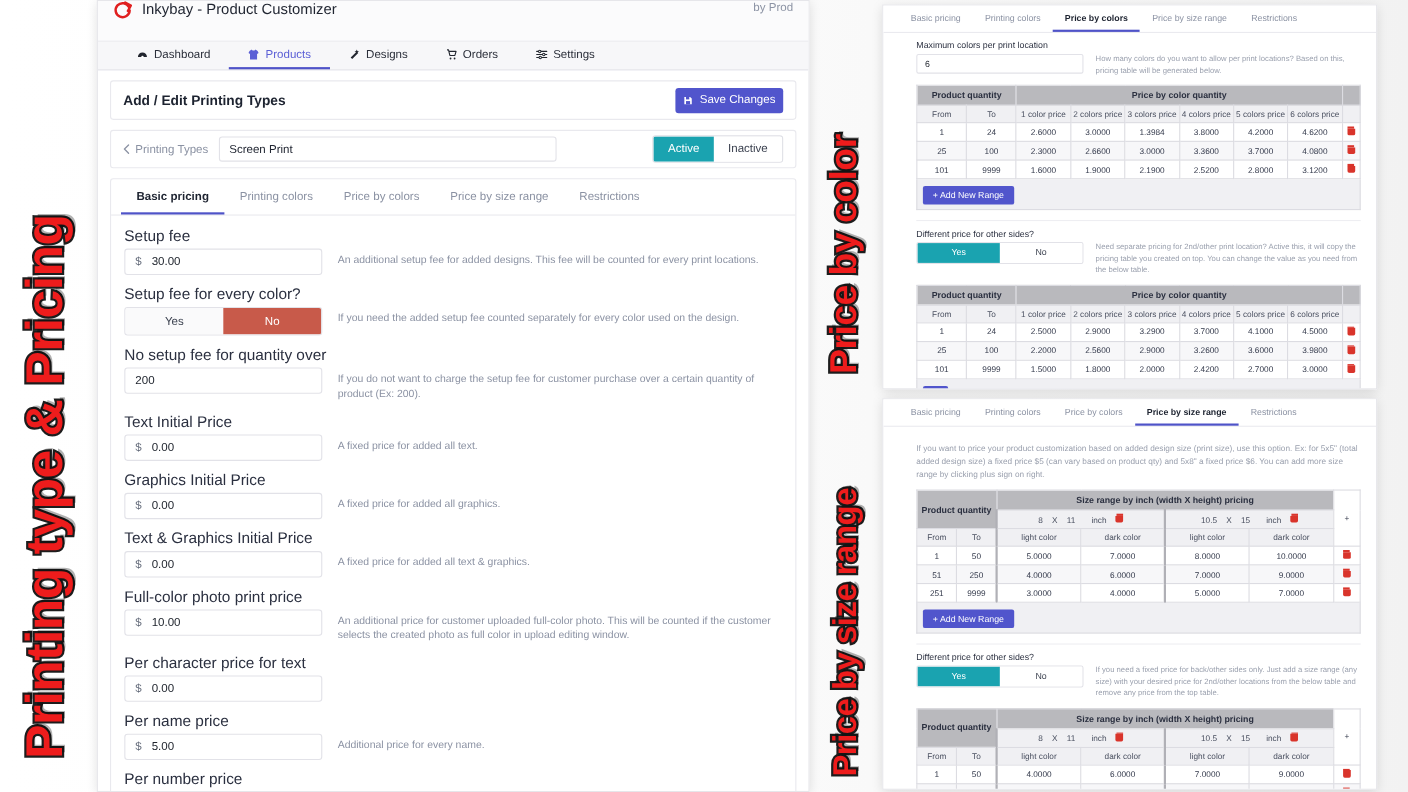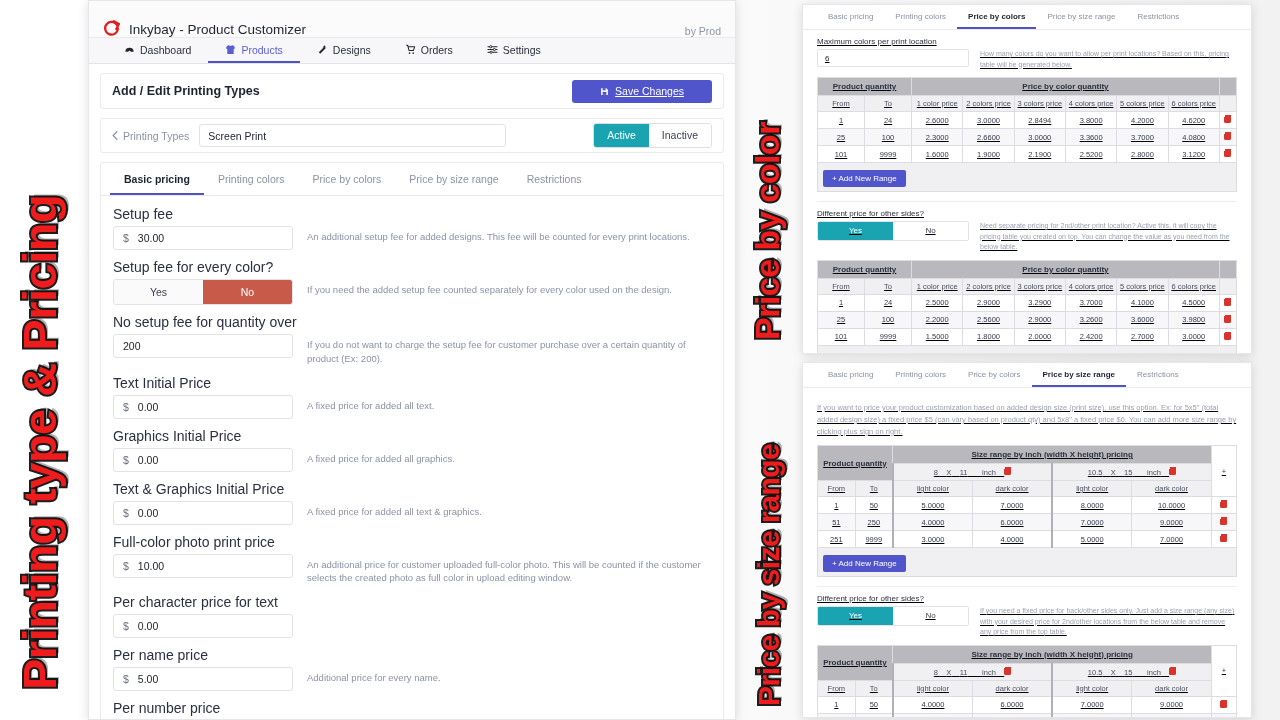--- a/index.html
+++ b/index.html
@@ -39,21 +39,21 @@
     background: #ffffff;
     border: 1px solid #e6e6ea;
     box-shadow: 0 2px 10px rgba(0,0,0,0.13);
   }
 
   
   #main-panel { left: 88px; top: 0; width: 648px; height: 720px; overflow: hidden; }
 
   .app-header {
     height: 37px; background: #fbfbfc; border-bottom: 1px solid #e9e9ee;
-    display: flex; align-items: flex-end; padding: 0 14px; gap: 9px;
+    display: flex; align-items: flex-start; padding: 0 14px; gap: 9px;
   }
   .logo-mark { width: 17px; height: 17px; flex: 0 0 17px; }
   .app-title { font-size: 13.5px; color: #1f2430; font-weight: 400; }
   .app-by { margin-left: auto; font-size: 10.5px; color: #8d94a5; }
 
   .navbar {
     height: 26px; background: #f7f7f9; border-bottom: 1px solid #e4e4ea;
     display: flex; align-items: stretch; padding: 0 18px;
   }
   .nav-item {
@@ -67,22 +67,22 @@
   .page-body { padding: 9px 11px 0 11px; }
 
   .panel-bar {
     background: #fff; border: 1px solid #e9e9ee; border-radius: 3px;
     height: 36px; display: flex; align-items: center;
     padding: 0 11px; margin-bottom: 9px;
   }
   .panel-bar h1 { margin: 0; font-size: 12.5px; font-weight: bold; color: #1d2330; }
   .btn-save {
     margin-left: auto; background: #5155cc; color: #fff; border: none;
-    border-radius: 3px; height: 23px; padding: 0 28px;
-    font-size: 10.5px; display: flex; align-items: center; gap: 6px; cursor: pointer; text-decoration: underline;
+    border-radius: 3px; height: 23px; padding: 0 7px;
+    font-size: 10.5px; display: flex; align-items: center; gap: 6px; cursor: pointer;
   }
 
   .type-bar {
     background: #fff; border: 1px solid #e9e9ee; border-radius: 3px;
     height: 35px; display: flex; align-items: center; padding: 0 11px; gap: 10px;
     margin-bottom: 9px;
   }
   .back-link { font-size: 10.5px; color: #8b92a3; display: flex; align-items: center; gap: 5px; cursor: pointer; }
   .type-input {
     width: 307px; height: 23px; border: 1px solid #e2e2e8; border-radius: 3px;
@@ -118,21 +118,21 @@
   .yesno div.no-on { background: #c85a4a; color: #fff; }
 
   
   #color-panel { left: 802px; top: 4px; width: 450px; height: 350px; overflow: hidden; }
   #size-panel  { left: 802px; top: 362px; width: 450px; height: 356px; overflow: hidden; }
 
   .rtabs { display: flex; border-bottom: 1px solid #eaeaef; padding: 0 14px; background: #fff; }
   .rtab { padding: 7px 11px 6px 11px; font-size: 8px; color: #8b92a3; border-bottom: 2px solid transparent; cursor: pointer; white-space: nowrap; }
   .rtab.active { color: #1d2330; font-weight: bold; border-bottom-color: #4f53c8; }
 
-  .rbody { padding: 7px 14px 0 14px; text-decoration: underline; }
+  .rbody { padding: 7px 14px 0 30px; }
   .rlabel { font-size: 8px; color: #2b3040; margin-bottom: 3px; }
   .rline { display: flex; gap: 11px; align-items: flex-start; }
   .rinput { width: 152px; flex: 0 0 152px; height: 18px; border: 1px solid #e2e2e8; border-radius: 2px; display: flex; align-items: center; padding: 0 7px; font-size: 8px; color: #21262f; background: #fff; }
   .rhelp { font-size: 7px; color: #9aa0ae; line-height: 1.5; }
   .ryesno { display: flex; width: 152px; flex: 0 0 152px; border: 1px solid #e2e2e8; border-radius: 2px; overflow: hidden; }
   .ryesno div { flex: 1; height: 18px; line-height: 18px; text-align: center; font-size: 8px; background: #fff; color: #3c4250; cursor: pointer; }
   .ryesno div.yes-on { background: #1aa3b0; color: #fff; }
 
   table.pt { width: 100%; border-collapse: collapse; margin-top: 7px; table-layout: fixed; }
   table.pt th, table.pt td {
@@ -414,21 +414,21 @@
           <th class="sub">4 colors price</th>
           <th class="sub">5 colors price</th>
           <th class="sub">6 colors price</th>
           <th class="sub del"></th>
         </tr>
         <tr>
           <td>1</td>
           <td>24</td>
           <td>2.6000</td>
           <td>3.0000</td>
-          <td>2.8494</td>
+          <td>1.3984</td>
           <td>3.8000</td>
           <td>4.2000</td>
           <td>4.6200</td>
           <td class="del"><span class="trash"></span></td>
         </tr>
         <tr class="alt">
           <td>25</td>
           <td>100</td>
           <td>2.3000</td>
           <td>2.6600</td>

